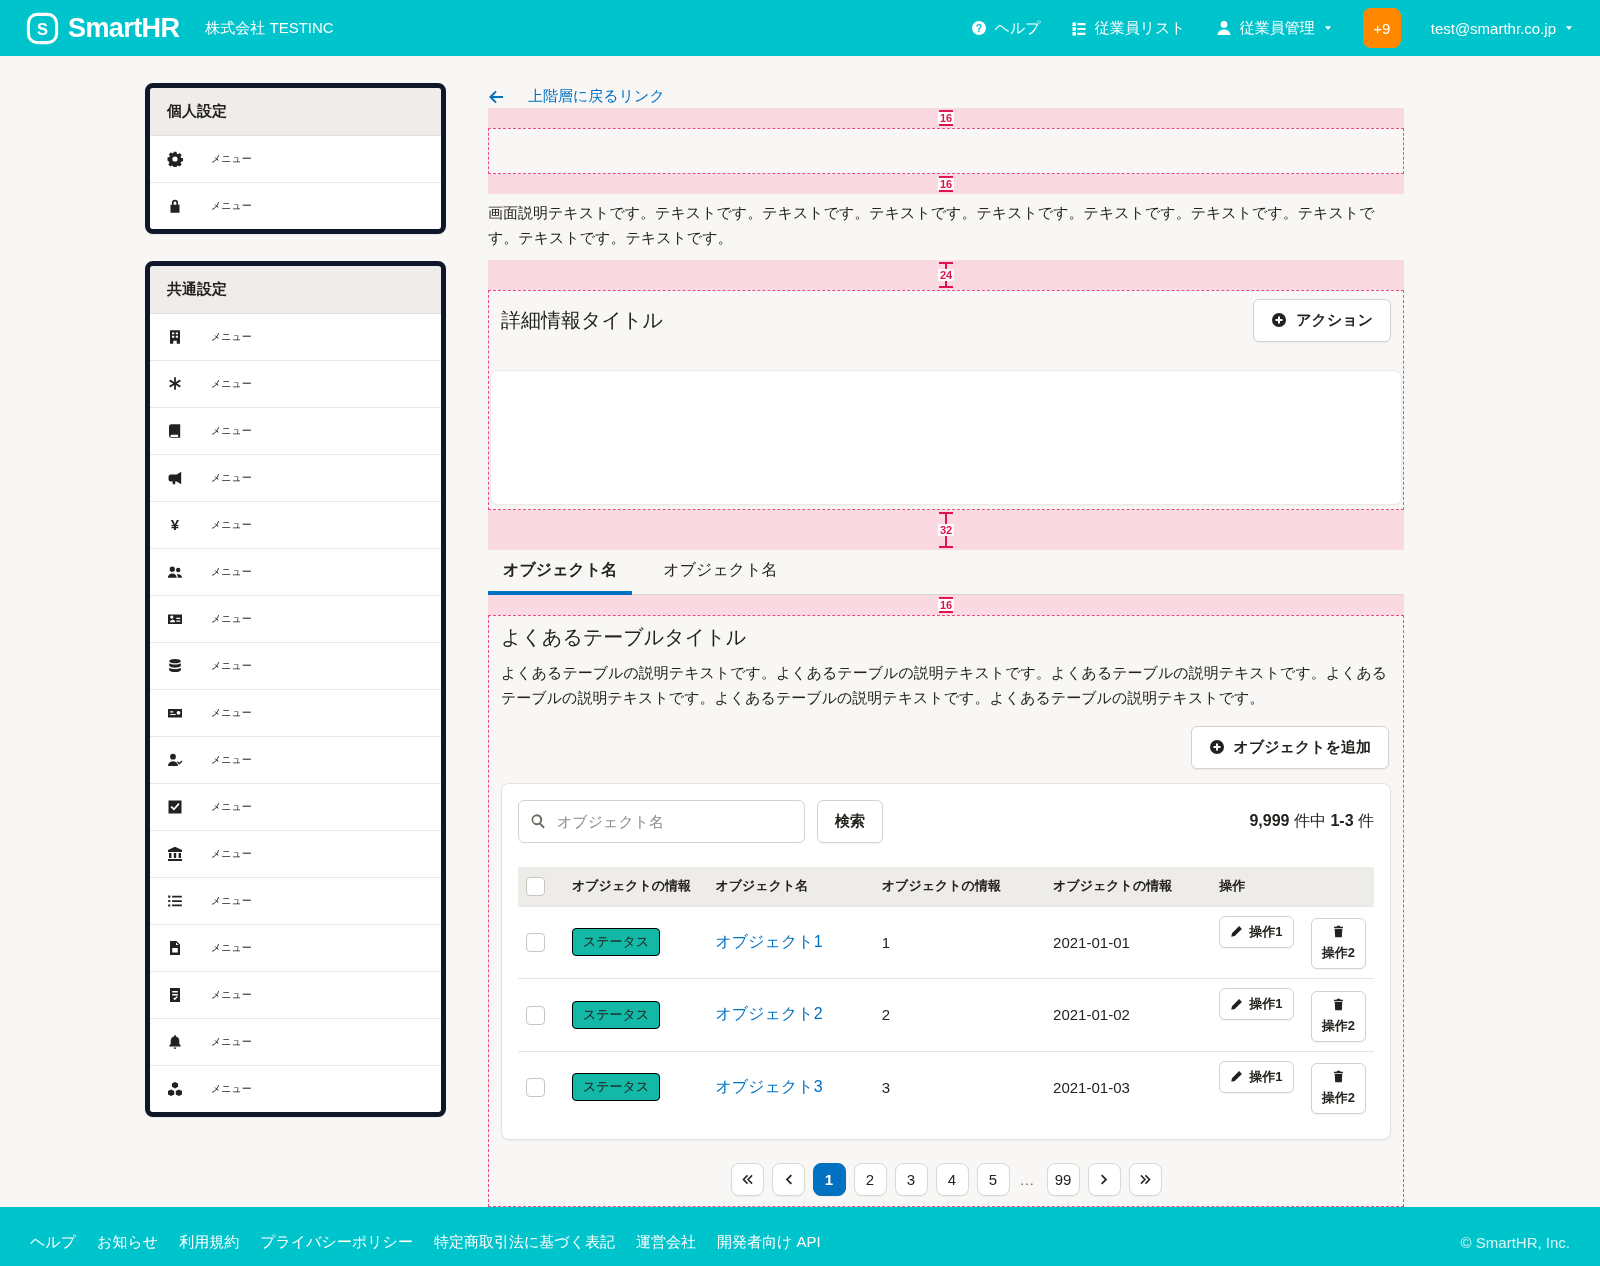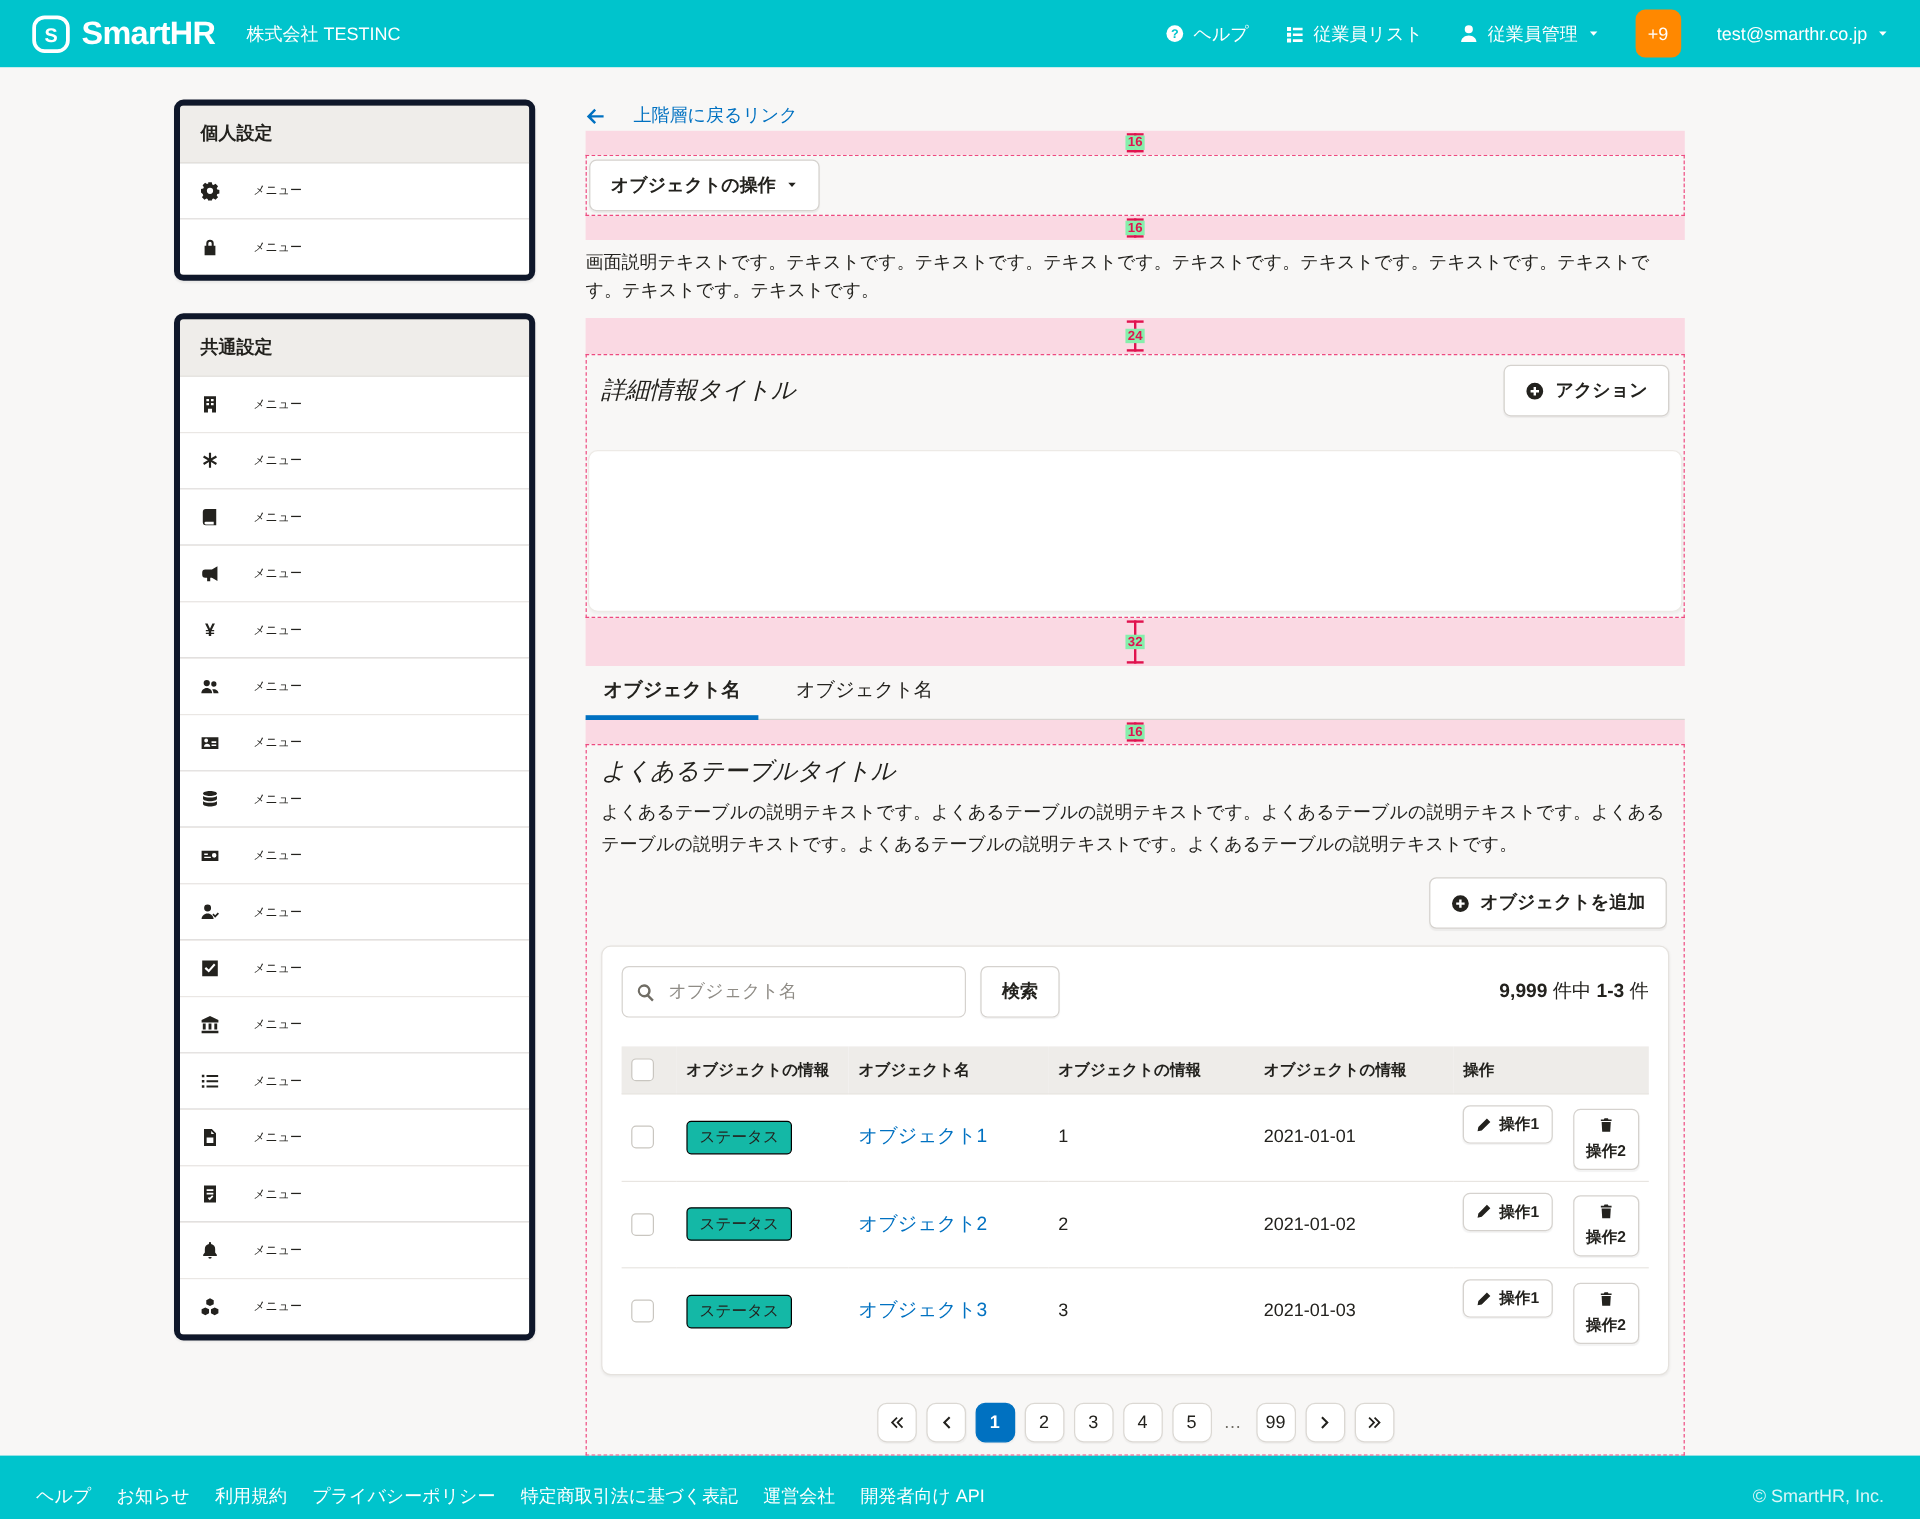--- a/index.html
+++ b/index.html
@@ -57,39 +57,39 @@
 
   
   .band { position: relative; background: #fad9e3; }
   .band.h16 { height: 20px; } .band.h24 { height: 30px; } .band.h32 { height: 40px; }
   .measure { position: absolute; left: 50%; top: 2px; bottom: 2px; width: 14px; transform: translateX(-50%); }
   .measure .cap { position: absolute; left: 0; right: 0; height: 2px; background: #e0134f; }
   .measure .cap.top { top: 0; } .measure .cap.bot { bottom: 0; }
   .measure .vline { position: absolute; left: 50%; top: 0; bottom: 0; width: 2px; margin-left: -1px; background: #e0134f; }
   .measure .mnum {
     position: absolute; left: 50%; top: 50%; transform: translate(-50%,-50%);
-    font-size: 11px; font-weight: bold; color: #e0134f; background: #86efac; padding: 0 2px; line-height: 1.1;
+    font-size: 11px; font-weight: bold; color: #e0134f; background: #ffffff; padding: 0 2px; line-height: 1.1;
   }
 
   .spec-box { border: 1px dashed #ee4a80; }
 
   .title-block { display: flex; align-items: center; justify-content: space-between; padding: 3px 6px 3px 2px; min-height: 46px; }
   .page-title { font-size: 27px; font-weight: normal; }
 
   .btn {
     background: #fff; border: 1px solid #d5d2ce; border-radius: 6px;
     font-weight: bold; font-size: 15px; color: #23221e; font-family: inherit;
     display: inline-flex; align-items: center; gap: 9px; padding: 11px 17px;
     cursor: pointer; box-shadow: 0 1px 1px rgba(0,0,0,.05); white-space: nowrap;
   }
   .page-desc { font-size: 15px; line-height: 1.65; padding: 7px 0 9px; }
 
   .detail-section { padding: 8px 12px 4px; }
   .section-head { display: flex; align-items: center; justify-content: space-between; }
-  .section-title { font-size: 20px; font-weight: normal; font-style: italic; }
+  .section-title { font-size: 20px; font-weight: normal; }
   .empty-box {
     background: #fff; border: 1px solid #edeae6; border-radius: 8px; height: 135px;
     margin: 28px 0 0 -11px; width: calc(100% + 22px); box-shadow: 0 1px 2px rgba(0,0,0,.04);
   }
 
   .tabs { display: flex; gap: 16px; border-bottom: 1px solid #d8d5d1; }
   .tab { position: relative; padding: 10px 15px 13px; font-size: 16px; cursor: pointer; }
   .tab.active { font-weight: bold; }
   .tab.active::after { content: ""; position: absolute; left: 0; right: 0; bottom: -1px; height: 4px; background: #0071c1; }
 
@@ -434,26 +434,20 @@
     <div class="band h16">
       <span class="measure">
           <i class="cap top"></i>
           <i class="vline"></i>
           <i class="cap bot"></i>
           <b class="mnum">16</b>
         </span>
     </div>
 
     <div class="spec-box title-block">
-      <button class="btn">
-        <span>オブジェクトの操作</span>
-        <svg class="ic ic10">
-            <use href="#sym-caret-down"></use>
-          </svg>
-      </button>
     </div>
 
     <div class="band h16">
       <span class="measure">
           <i class="cap top"></i>
           <i class="vline"></i>
           <i class="cap bot"></i>
           <b class="mnum">16</b>
         </span>
     </div>

